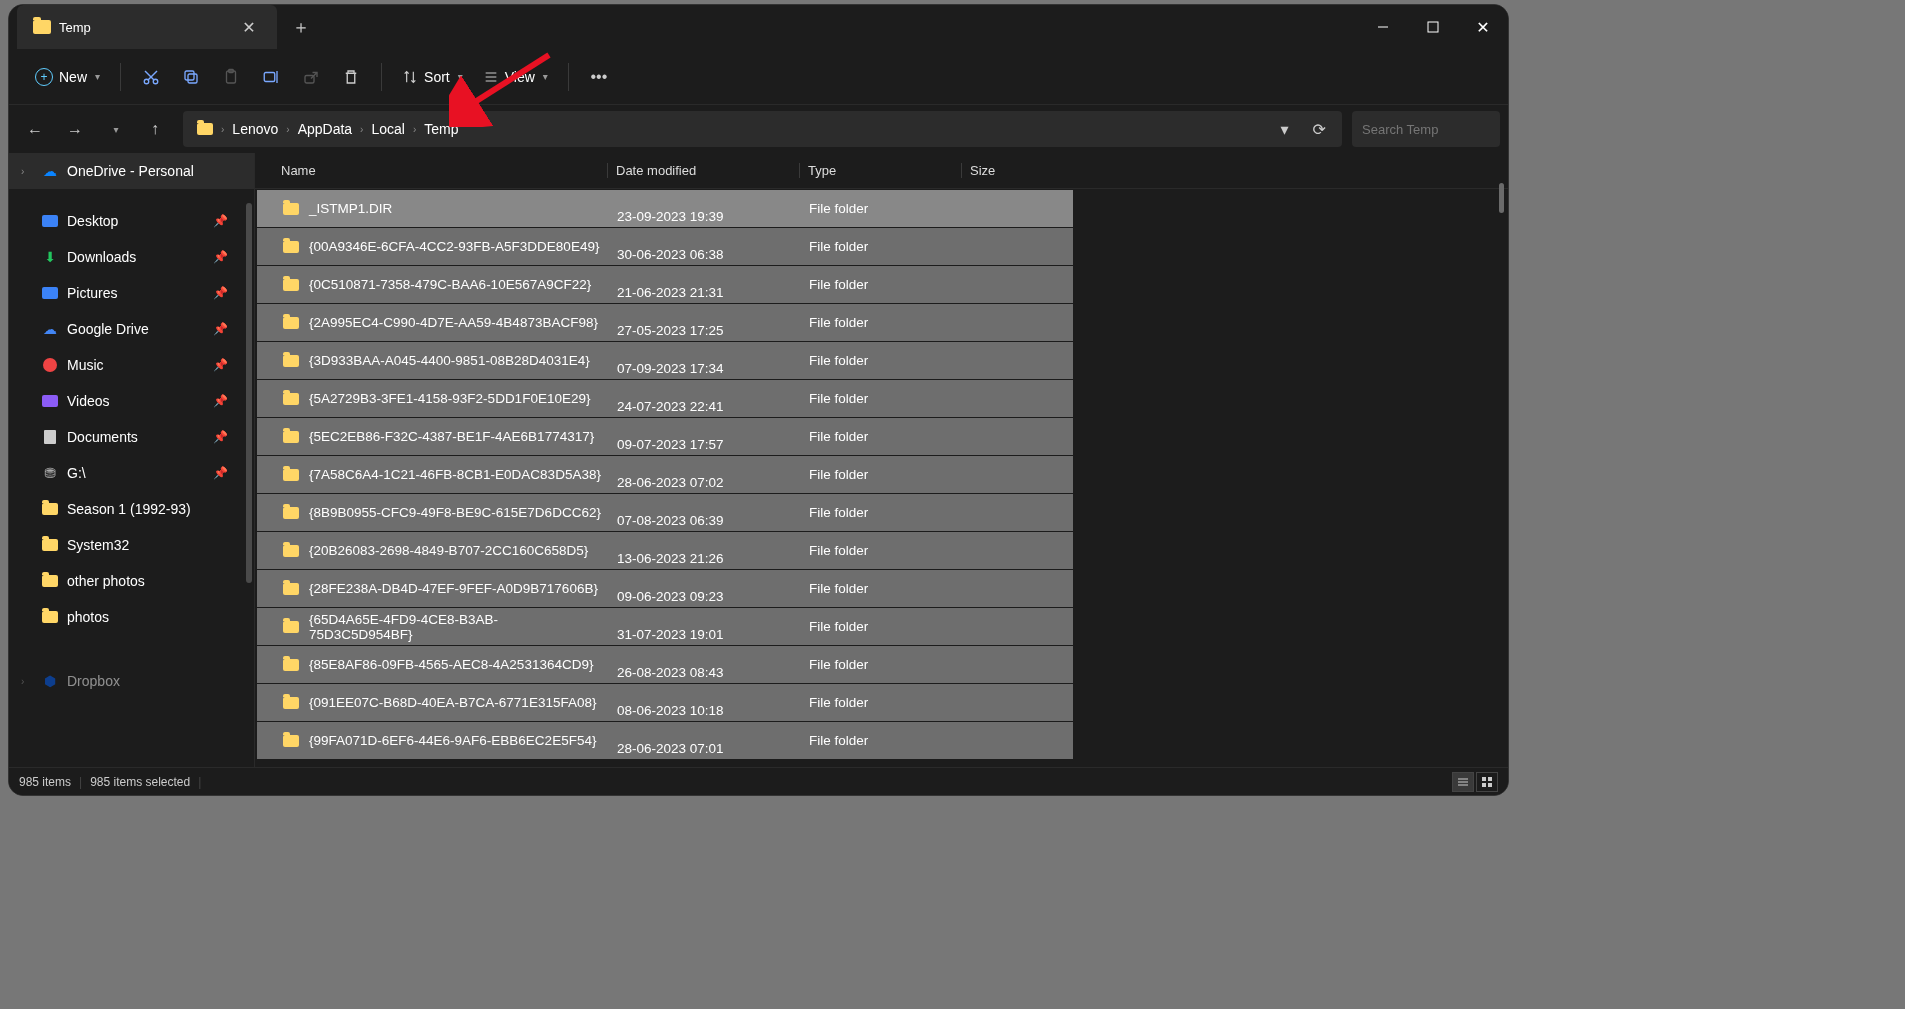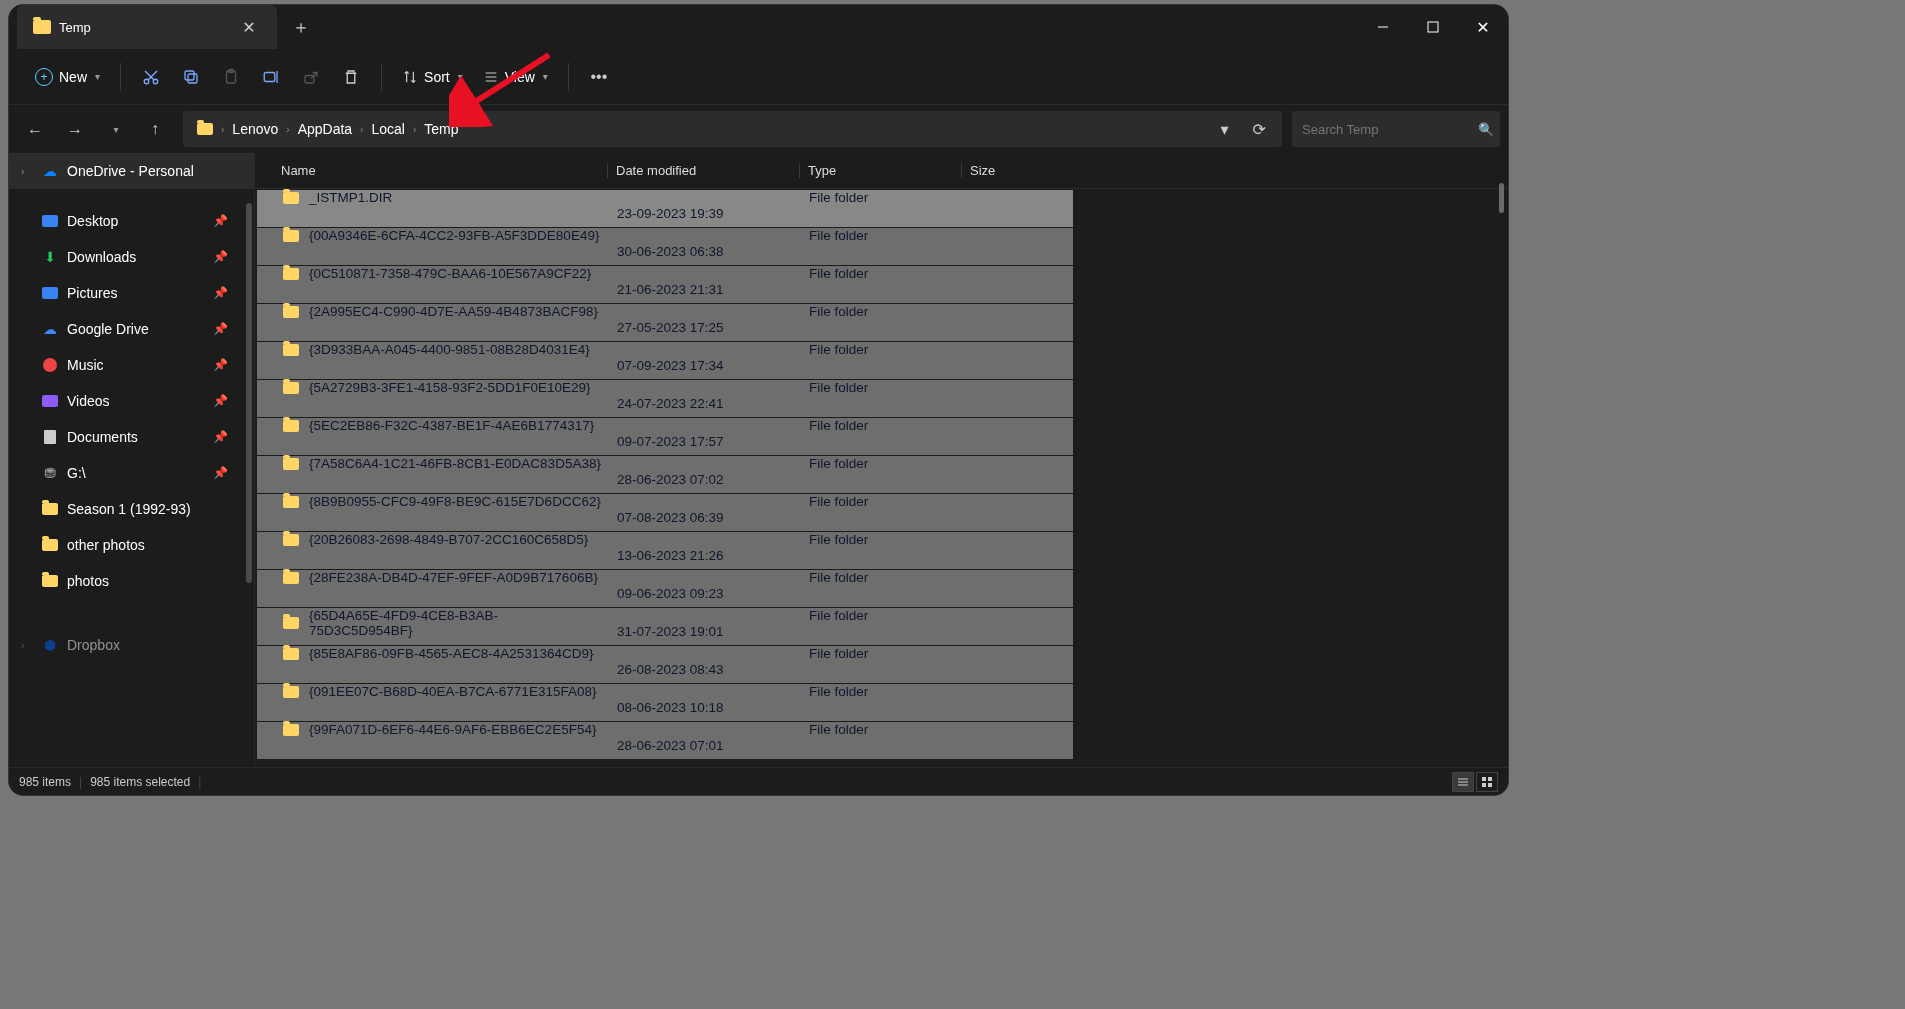--- a/index.html
+++ b/index.html
@@ -33,21 +33,21 @@
   .arrow-ann { position: absolute; left: 440px; top: -2px; pointer-events: none; z-index: 100; }
   
   
   .navbar { height: 48px; background: #1c1c1c; display: flex; align-items: center; padding: 0 8px; gap: 4px; }
   .nav-btn { width: 36px; height: 36px; display: flex; align-items: center; justify-content: center; color: #ccc; cursor: pointer; border-radius: 4px; }
   .address { flex: 1; height: 36px; background: #2c2c2c; border-radius: 4px; display: flex; align-items: center; padding: 0 8px; margin: 0 6px; }
   .crumb { display: flex; align-items: center; gap: 4px; padding: 0 6px; color: #fff; font-size: 14px; cursor: pointer; }
   .crumb-sep { color: #888; font-size: 10px; padding: 0 2px; }
   .addr-right { margin-left: auto; display: flex; gap: 8px; }
   .addr-btn { padding: 0 8px; color: #ccc; cursor: pointer; display: flex; align-items: center; }
-  .search { width: 208px; height: 36px; background: #2c2c2c; border-radius: 4px; display: flex; align-items: center; padding: 0 10px; }
+  .search { width: 148px; height: 36px; background: #2c2c2c; border-radius: 4px; display: flex; align-items: center; padding: 0 10px; }
   .search input { background: transparent; border: none; color: #888; font-size: 13px; flex: 1; outline: none; }
   .search-icon { color: #888; font-size: 13px; }
   
   
   .content { flex: 1; display: flex; overflow: hidden; }
   .sidebar { width: 246px; background: #1c1c1c; overflow-y: auto; border-right: 1px solid #2a2a2a; position: relative; }
   .sb-scrollbar { position: absolute; right: 2px; top: 50px; width: 6px; height: 380px; background: #4a4a4a; border-radius: 3px; }
   .sb-item { height: 36px; display: flex; align-items: center; gap: 8px; padding: 0 12px; cursor: pointer; font-size: 14px; }
   .sb-item.top { background: #2c2c2c; }
   .sb-chev { color: #888; font-size: 10px; width: 12px; }
@@ -61,21 +61,21 @@
   .filelist { flex: 1; background: #1c1c1c; overflow: hidden; display: flex; flex-direction: column; position: relative; }
   .fl-scrollbar { position: absolute; right: 4px; top: 30px; width: 5px; height: 30px; background: #6a6a6a; border-radius: 3px; }
   .columns { height: 36px; display: flex; align-items: center; border-bottom: 1px solid #2a2a2a; font-size: 13px; color: #ddd; padding-left: 18px; }
   .col { padding: 0 8px; position: relative; }
   .col.name { width: 334px; }
   .col.date { width: 192px; border-left: 1px solid #3a3a3a; }
   .col.type { width: 162px; border-left: 1px solid #3a3a3a; }
   .col.size { width: 100px; border-left: 1px solid #3a3a3a; }
   .sort-ind { position: absolute; left: 50%; top: -14px; transform: translateX(-50%); color: #888; font-size: 9px; }
   .rows { overflow-y: auto; }
-  .row { height: 37px; display: flex; align-items: flex-start; background: #6e6e6e; margin: 1px 0; font-size: 13.5px; color: #0f172a; padding-left: 18px; width: 816px; margin-left: 2px; }
+  .row { height: 37px; display: flex; align-items: center; background: #6e6e6e; margin: 1px 0; font-size: 13.5px; color: #ffffff; padding-left: 18px; width: 816px; margin-left: 2px; }
   .row:first-child { background: #888; }
   .row .rname { width: 334px; display: flex; align-items: center; gap: 10px; padding: 0 8px; }
   .row .rdate { width: 192px; padding: 0 8px; margin-top: 16px; }
   .row .rtype { width: 162px; padding: 0 8px; }
   .row .rsize { width: 100px; padding: 0 8px; }
   
   .statusbar { height: 28px; background: #1c1c1c; border-top: 1px solid #2a2a2a; display: flex; align-items: center; padding: 0 10px; font-size: 12px; color: #ccc; gap: 8px; }
   .st-sep { color: #444; }
   .st-views { margin-left: auto; display: flex; gap: 2px; }
   .st-view { width: 22px; height: 20px; display: flex; align-items: center; justify-content: center; border: 1px solid #444; cursor: pointer; }
@@ -286,20 +286,27 @@
               </span>
               <span class="sb-label">G:\</span>
               <span class="sb-pin">📌</span>
             </div>
             <div class="sb-item">
               <span class="sb-chev"></span>
               <span class="sb-ico">
                 <span class="folder-ico"></span>
               </span>
               <span class="sb-label">Season 1 (1992-93)</span>
+            </div>
+            <div class="sb-item">
+              <span class="sb-chev"></span>
+              <span class="sb-ico">
+                <span class="folder-ico"></span>
+              </span>
+              <span class="sb-label">System32</span>
             </div>
             <div class="sb-item">
               <span class="sb-chev"></span>
               <span class="sb-ico">
                 <span class="folder-ico"></span>
               </span>
               <span class="sb-label">other photos</span>
             </div>
             <div class="sb-item">
               <span class="sb-chev"></span>

